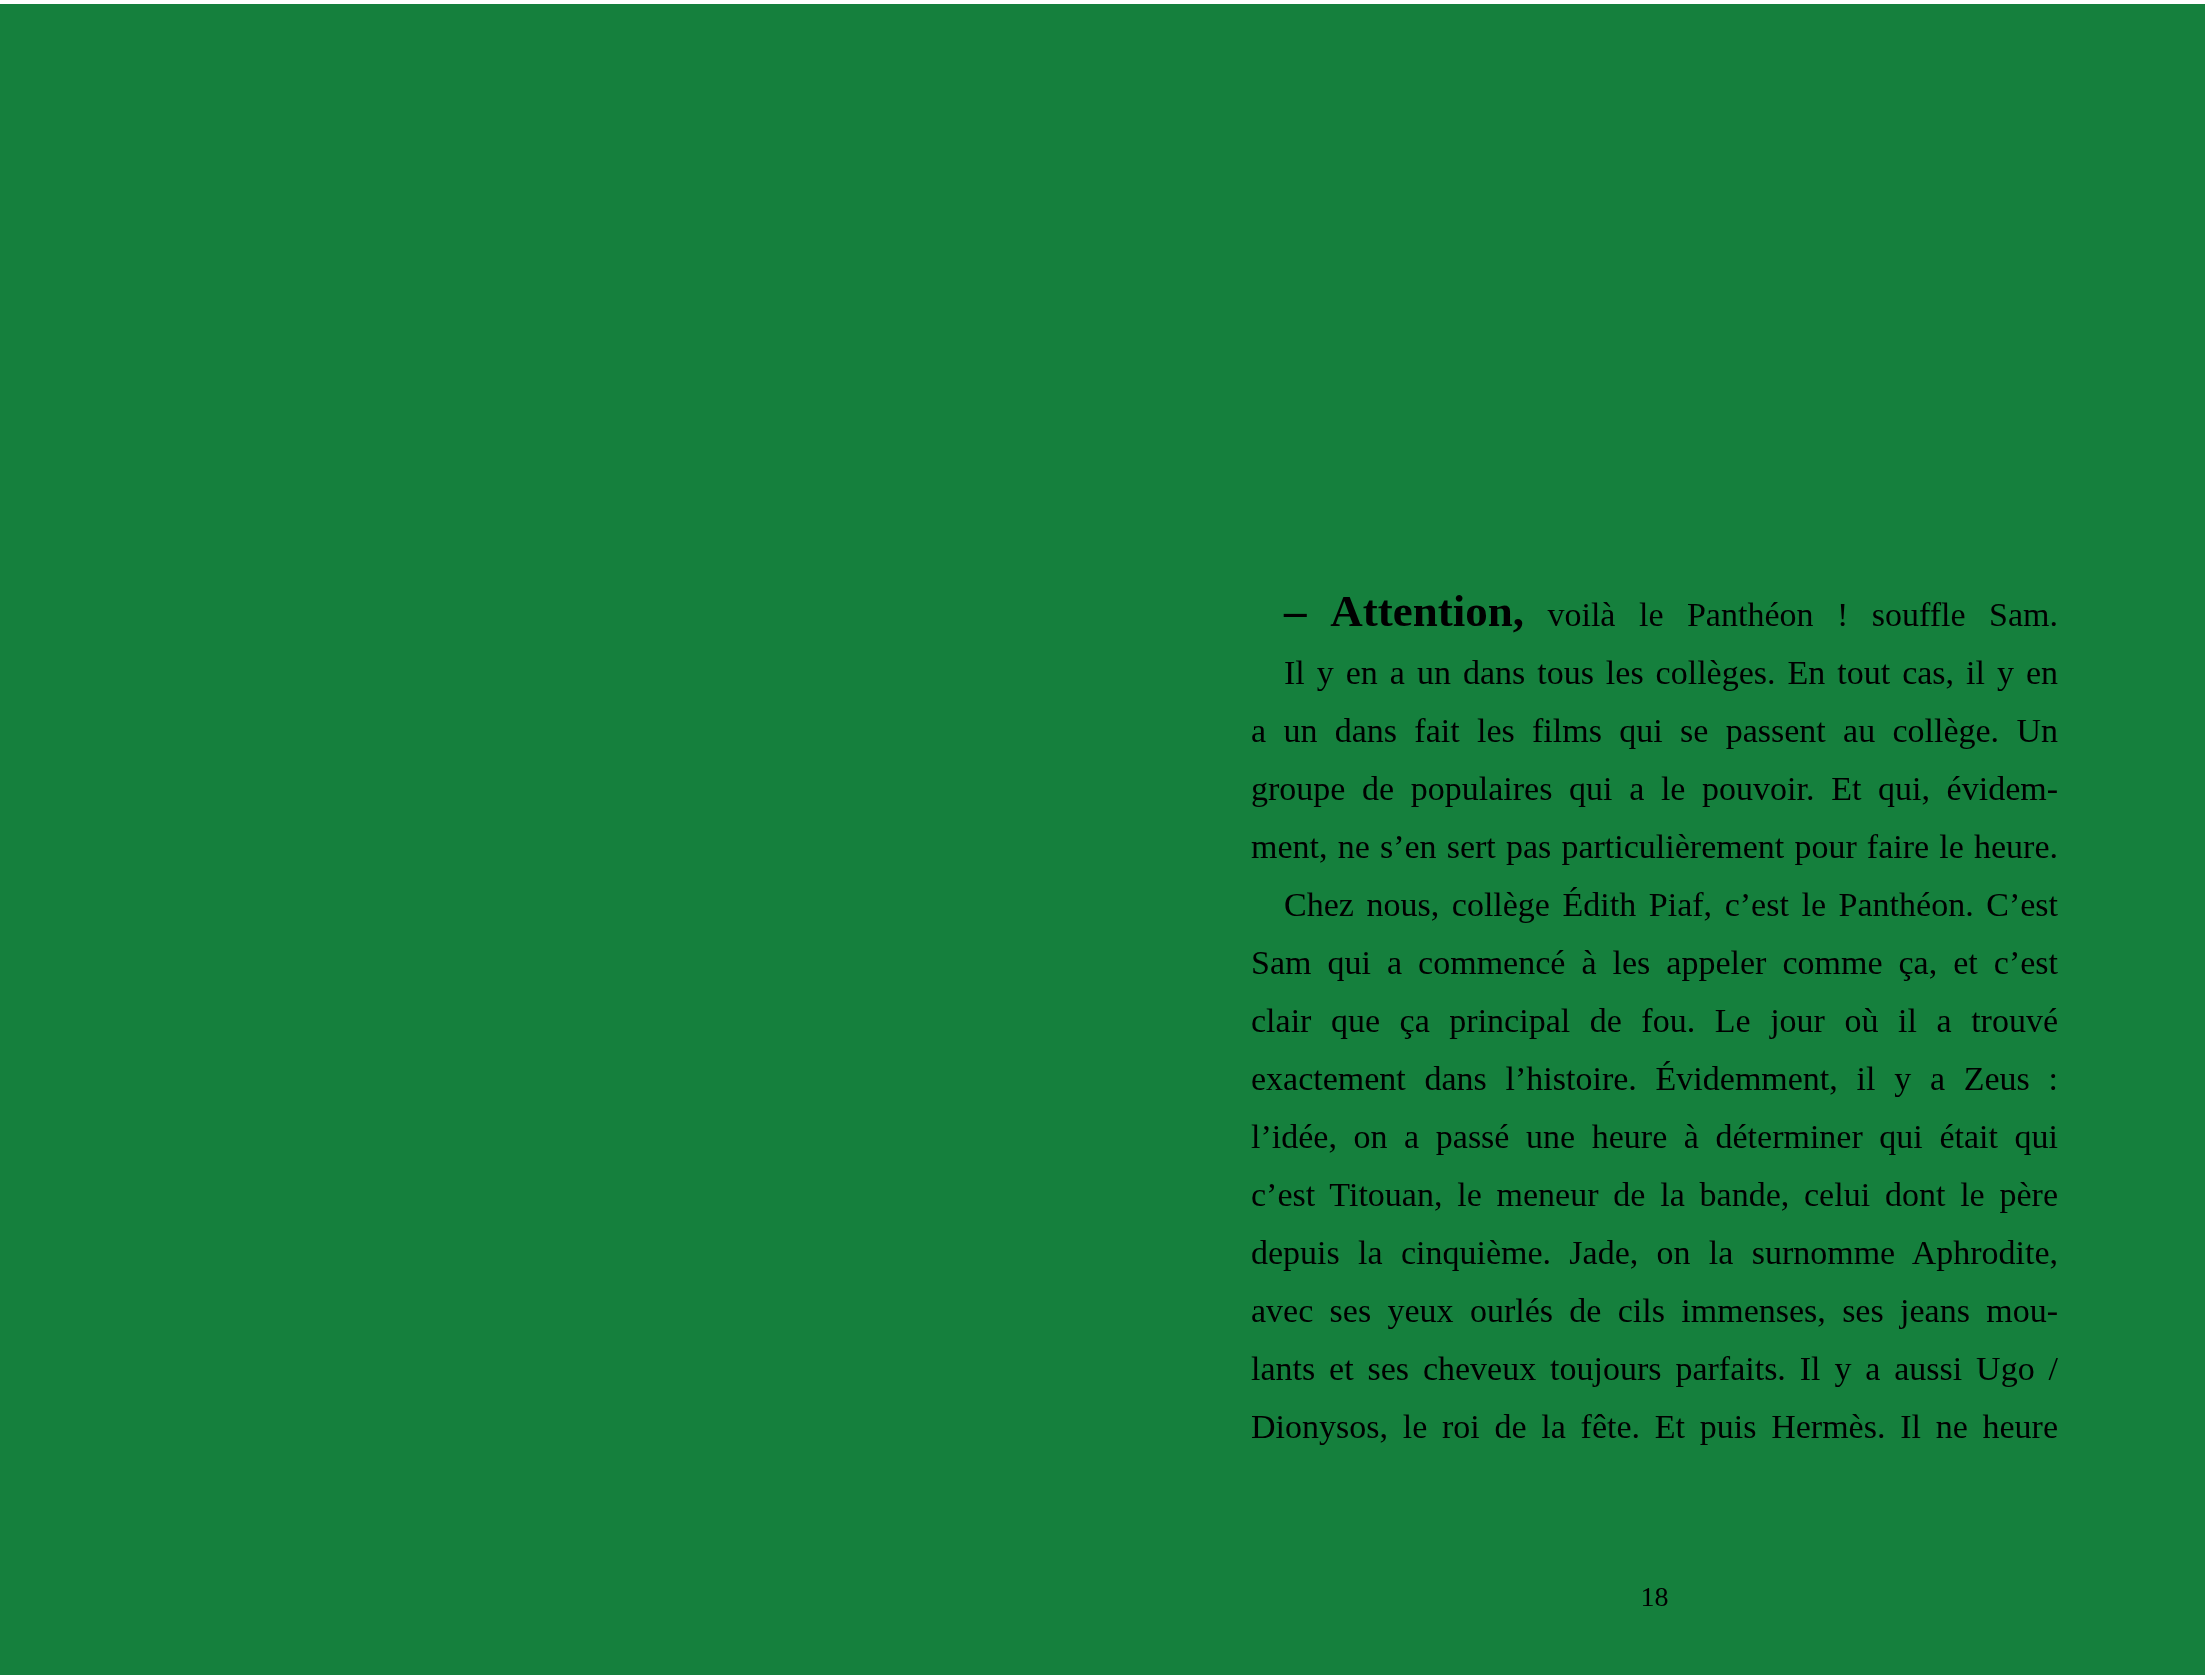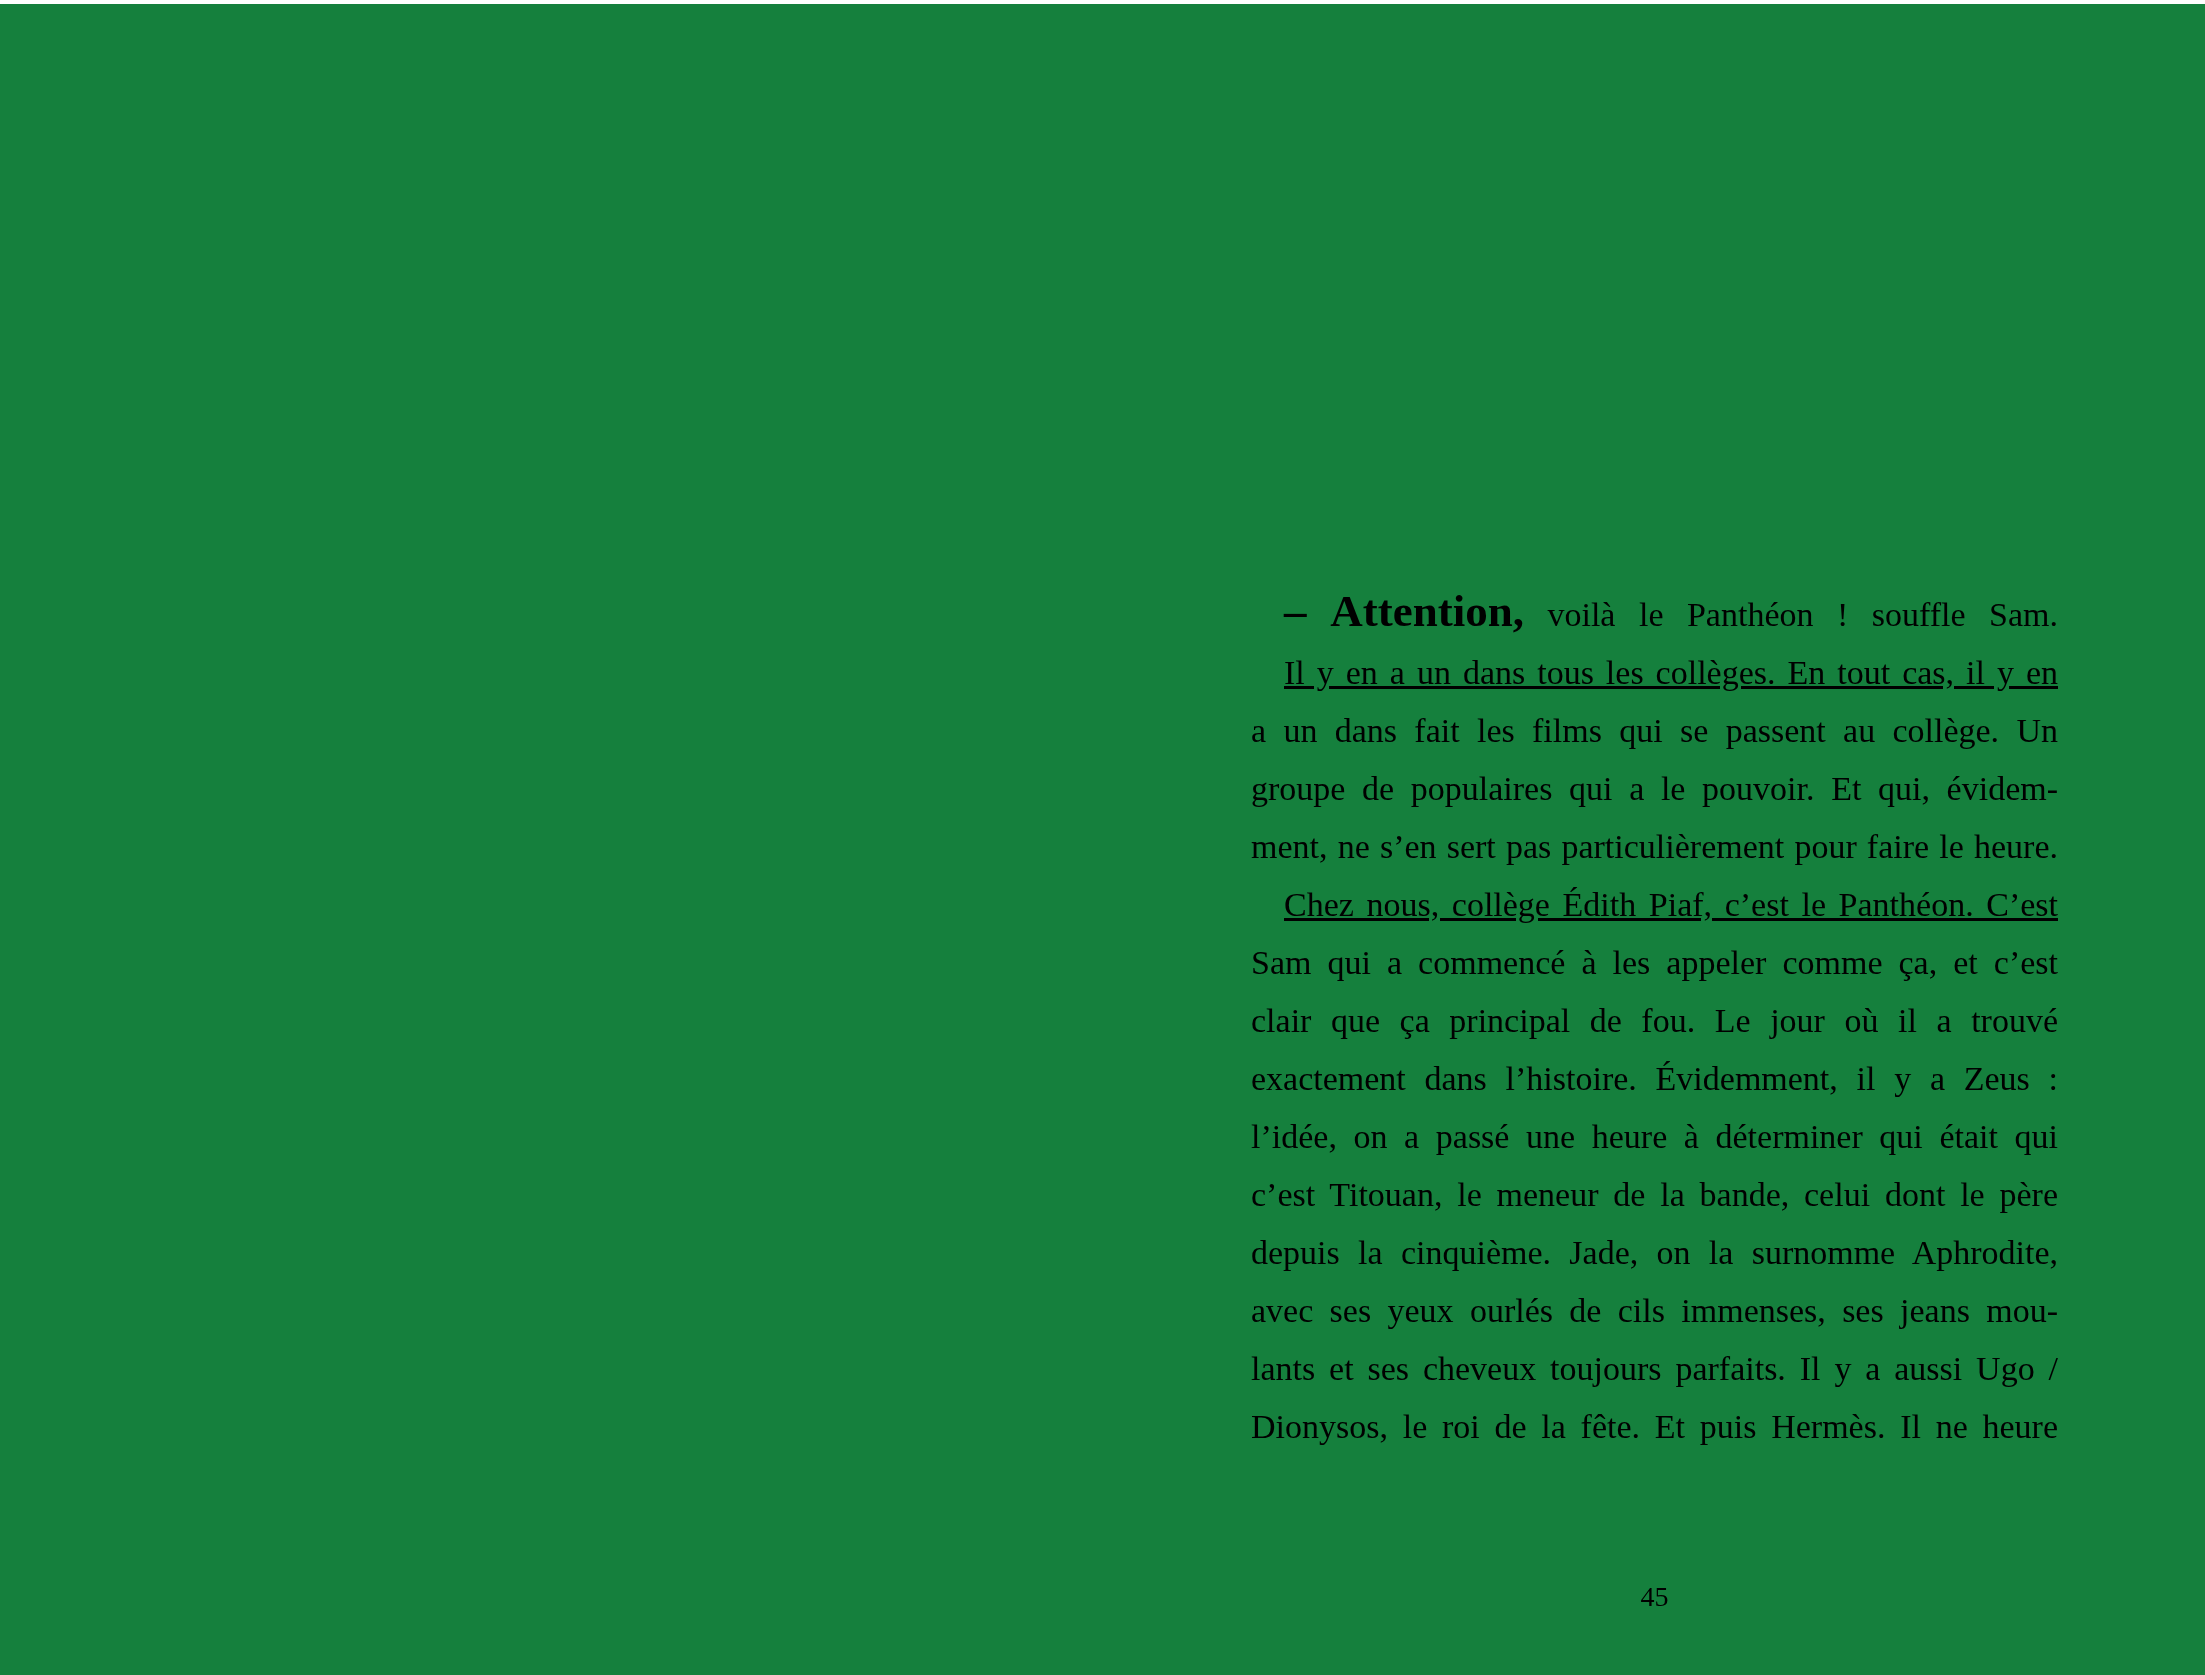--- a/index.html
+++ b/index.html
@@ -27,21 +27,20 @@
     width: 807px;
     font-size: 34px;
     line-height: 58px;
   }
   .line {
     text-align: justify;
     text-align-last: justify;
   }
   .line.indent {
     text-indent: 33px;
-    text-decoration: underline;
   }
   .opening {
     text-indent: 33px;
     text-align: justify;
     text-align-last: justify;
   }
   .opening-bold {
     font-weight: 700;
     font-size: 45px;
     line-height: 0; 
@@ -77,16 +76,16 @@
         <div class="line">l’idée, on a passé une heure à déterminer qui était qui</div>
         <div class="line">c’est Titouan, le meneur de la bande, celui dont le père</div>
         <div class="line">depuis la cinquième. Jade, on la surnomme Aphrodite,</div>
         <div class="line">avec ses yeux ourlés de cils immenses, ses jeans mou-</div>
         <div class="line">lants et ses cheveux toujours parfaits. Il y a aussi Ugo /</div>
         <div class="line">Dionysos, le roi de la fête. Et puis Hermès. Il ne heure</div>
       </div>
 
   </div>
 
-  <div class="page-number">45</div>
+  <div class="page-number">18</div>
 
 </div>
 
 
 </body></html>

